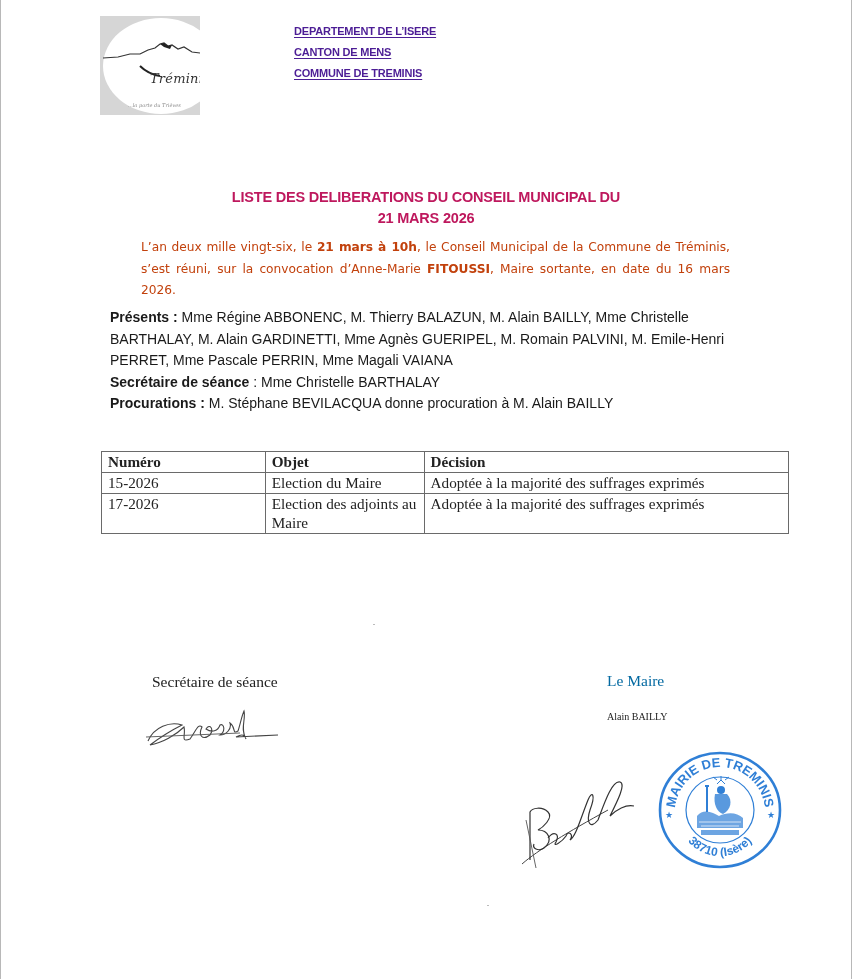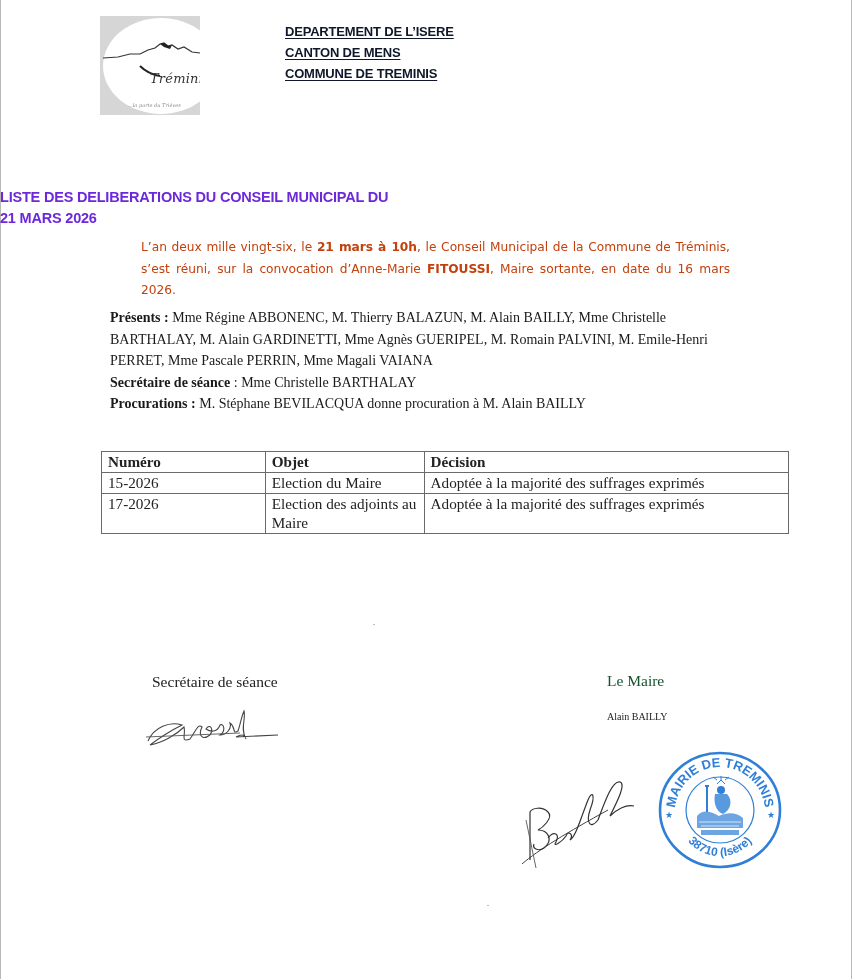--- a/index.html
+++ b/index.html
@@ -10,48 +10,48 @@
 
     
     .logo { position: absolute; left: 100px; top: 16px; width: 100px; height: 99px; background: #d6d6d6; overflow: hidden; }
     .logo-oval { position: absolute; left: 3px; top: 2px; width: 116px; height: 96px; background: #ffffff; border-radius: 50%; }
     .logo svg { position: absolute; left: 0; top: 0; }
     .logo-name { position: absolute; left: 50px; top: 55px; font-family: "DejaVu Serif", serif; font-style: italic; font-size: 13px; color: #333; letter-spacing: 0.2px; }
     .logo-tagline { position: absolute; left: 28px; top: 86px; font-family: "DejaVu Serif", serif; font-style: italic; font-size: 5px; color: #888; }
 
     
     .header { position: absolute; left: 285px; top: 21px; }
-    .header-line { font-family: "Liberation Sans", sans-serif; font-weight: bold; font-size: 13px; line-height: 21px; text-decoration: underline; text-underline-offset: 2px; color: #0f172a; letter-spacing: -0.2px; }
+    .header-line { font-family: "Liberation Sans", sans-serif; font-weight: bold; font-size: 11px; line-height: 21px; text-decoration: underline; text-underline-offset: 2px; color: #4c1d95; letter-spacing: -0.2px; margin-left: 9px; }
 
     
-    .title { position: absolute; left: 0; width: 852px; text-align: left; top: 187px; font-weight: bold; font-size: 14.5px; line-height: 21px; color: #6d28d9; letter-spacing: -0.2px; }
+    .title { position: absolute; left: 0; width: 852px; text-align: center; top: 187px; font-weight: bold; font-size: 14.5px; line-height: 21px; color: #be185d; letter-spacing: -0.2px; }
     .title-line { display: block; }
     .title-line.l1 { padding-left: 0px; }
 
     
     .intro { position: absolute; left: 141px; top: 237px; width: 589px; font-size: 13.3px; line-height: 21.5px; text-align: justify; text-align-last: left; color: #c2410c; font-family: "DejaVu Sans", sans-serif; font-size: 12.2px; }
     .intro b { font-weight: bold; }
 
     
-    .attendance { position: absolute; left: 110px; top: 307px; width: 632px; font-family: Liberation Serif, serif; font-size: 14px; line-height: 21.5px; color: #1a1a1a; }
+    .attendance { position: absolute; left: 110px; top: 307px; width: 632px; font-family: Liberation Sans, sans-serif; font-size: 14px; line-height: 21.5px; color: #1a1a1a; }
     .attendance .lbl { font-weight: bold; }
     .att-block { display: block; }
 
     
     .delib-table { position: absolute; left: 101px; top: 451px; width: 688px; border-collapse: collapse; font-family: "Liberation Serif", serif; font-size: 15.2px; color: #222; }
     .delib-table th, .delib-table td { border: 1.2px solid #6a6a6a; text-align: left; vertical-align: top; padding: 0 0 0 6px; line-height: 19.5px; font-weight: normal; }
     .delib-table th { font-weight: bold; height: 21px; }
     .delib-table td { height: 20px; }
     .col-num { width: 164px; margin-left: 37px; }
     .col-obj { width: 159px; }
     .col-dec { width: 365px; }
 
     
     .sig-left-label { position: absolute; left: 152px; top: 673px; font-family: "Liberation Serif", serif; font-size: 15.5px; color: #222; }
-    .sig-right-label { position: absolute; left: 607px; top: 672px; font-family: "Liberation Serif", serif; font-size: 15.5px; color: #14532d; }
+    .sig-right-label { position: absolute; left: 607px; top: 672px; font-family: "Liberation Serif", serif; font-size: 15.5px; color: #0369a1; }
     .sig-right-name { position: absolute; left: 607px; top: 711px; font-family: "Liberation Serif", serif; font-size: 10px; color: #222; text-align: center; }
     .signature-left { position: absolute; left: 140px; top: 705px; }
     .signature-right { position: absolute; left: 518px; top: 760px; }
 
     
     .stamp { position: absolute; left: 657px; top: 750px; width: 126px; height: 120px; }
     .stamp svg { display: block; }
 
     .speck { position: absolute; width: 2px; height: 1px; background: #bbb; }
   </style>

